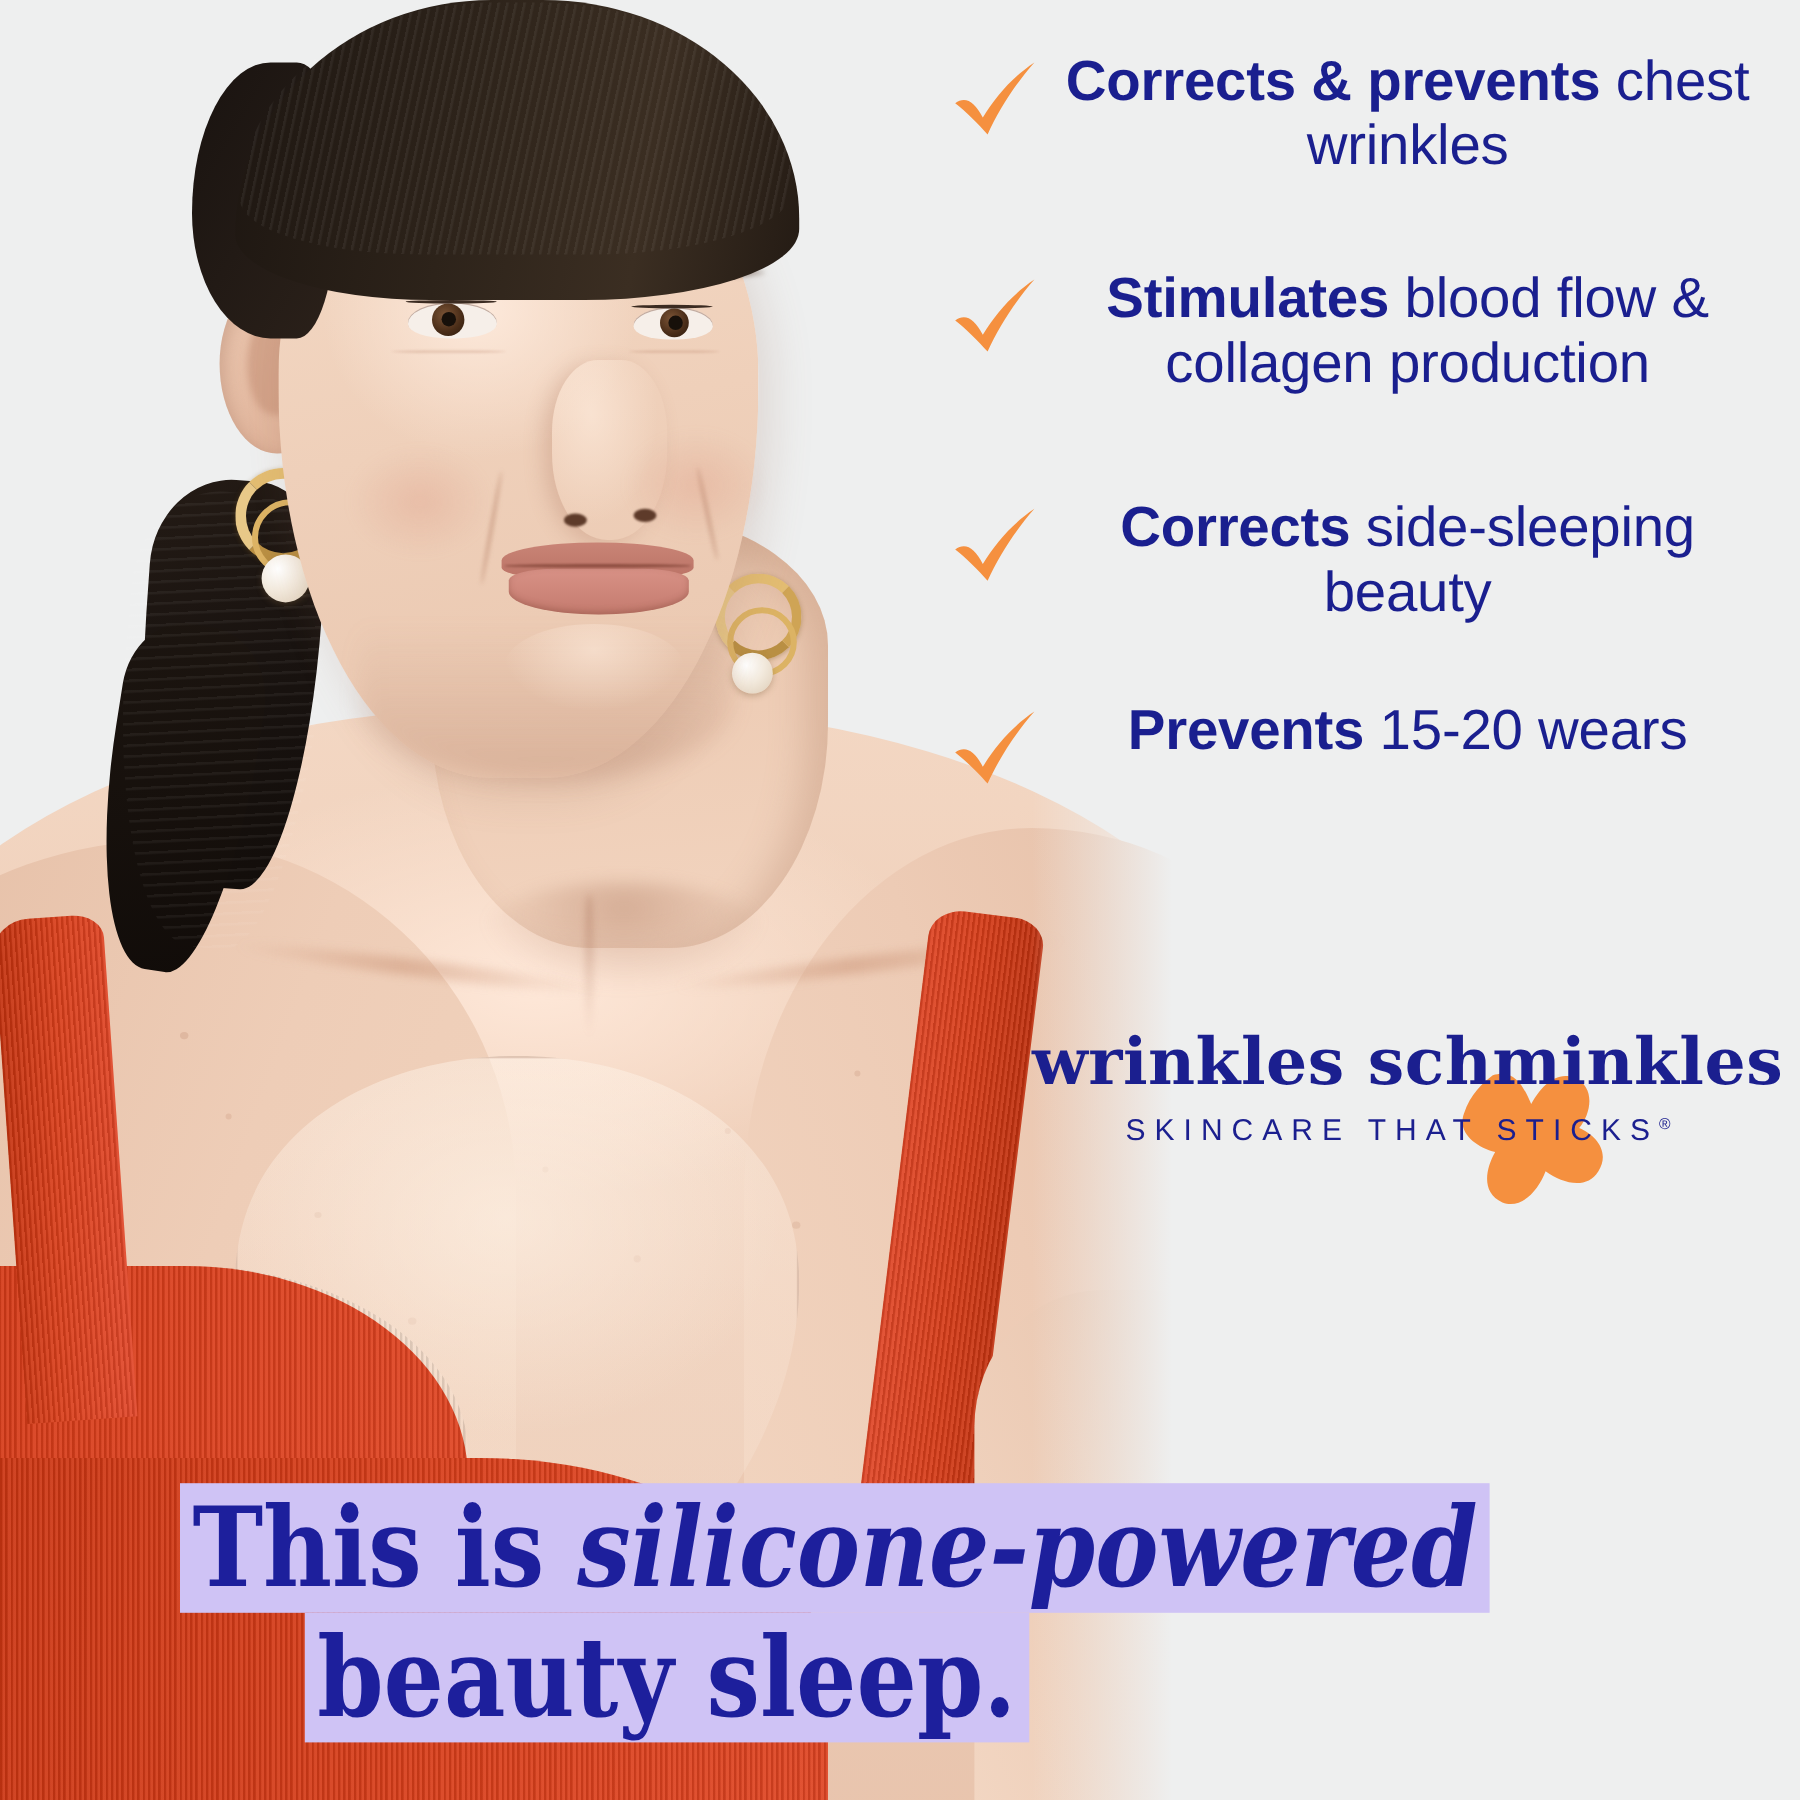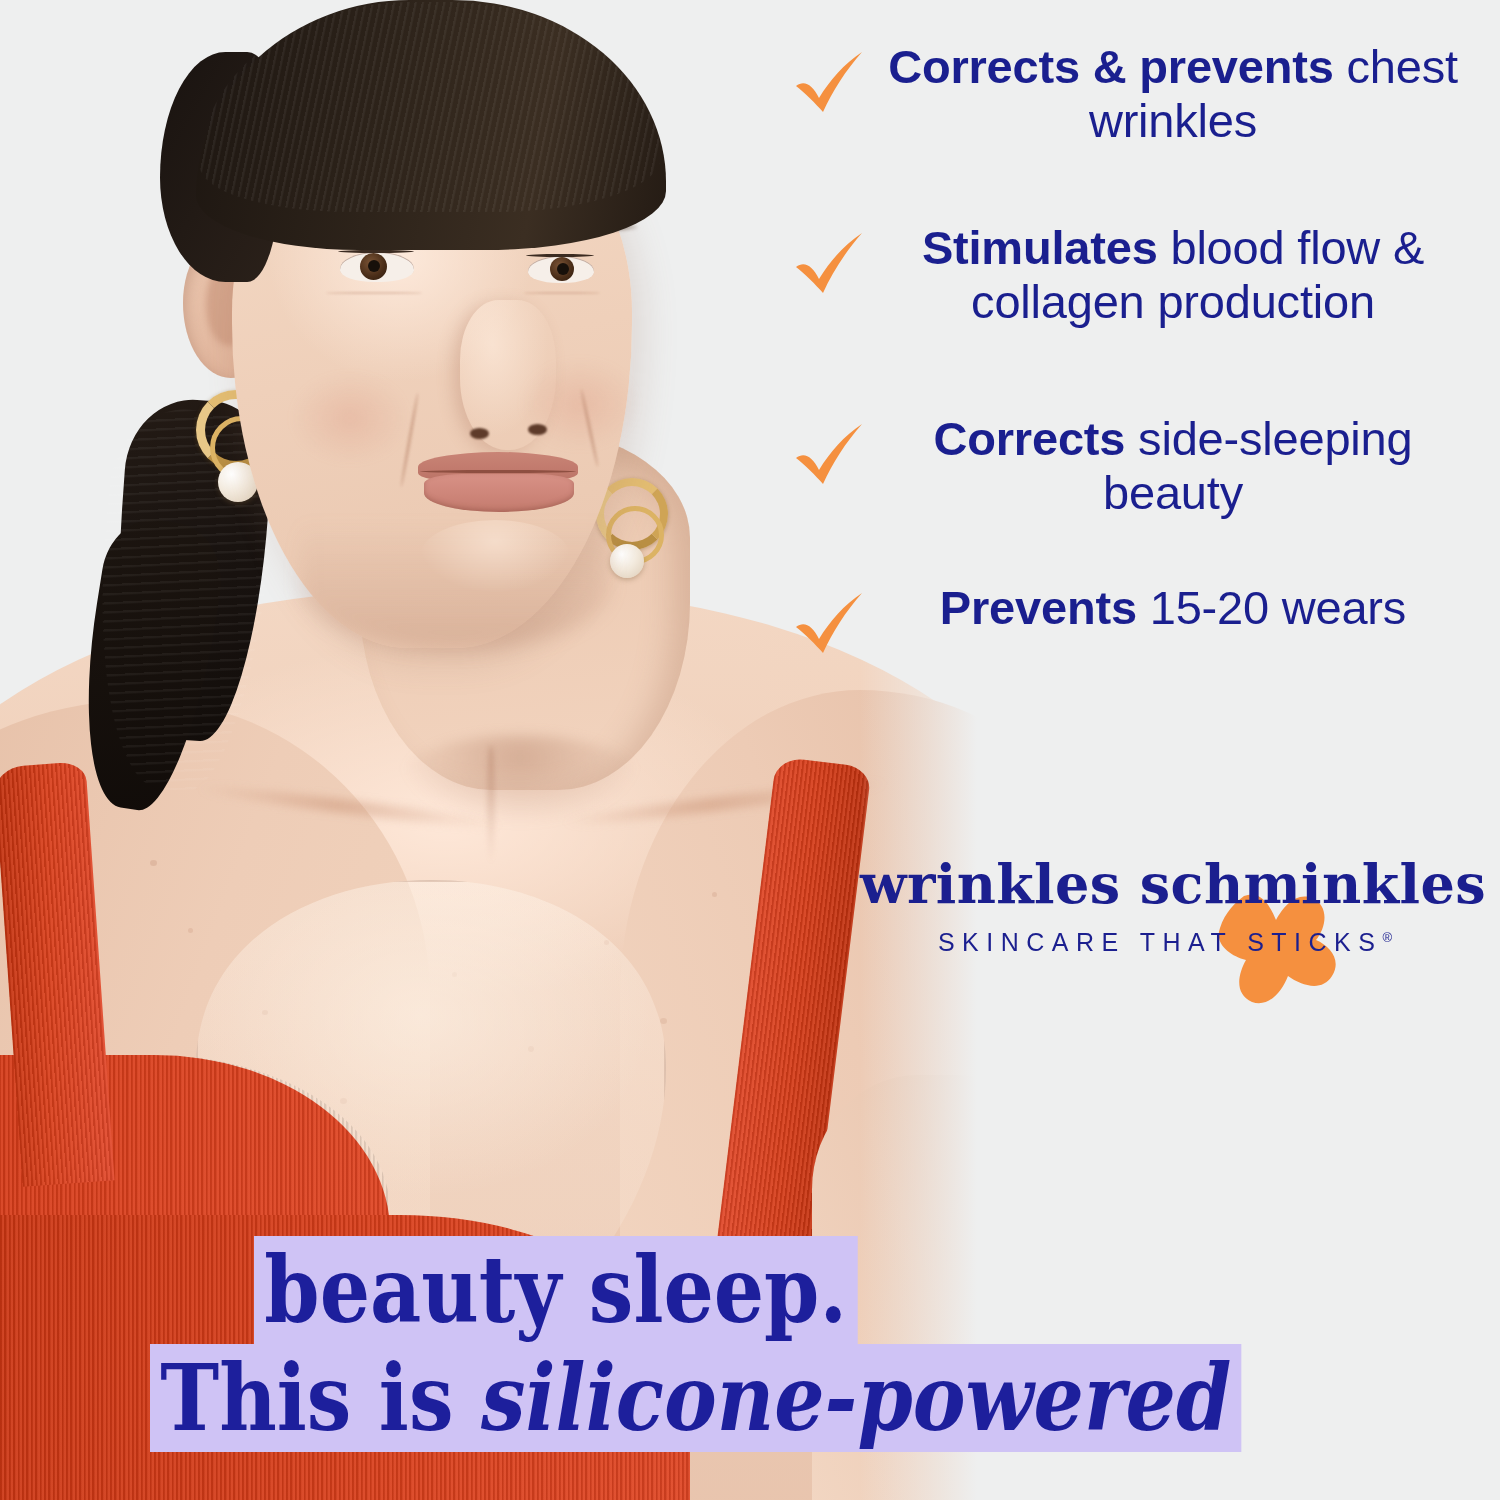--- a/index.html
+++ b/index.html
@@ -710,20 +710,20 @@
       <svg width="128" height="118" viewBox="0 0 128 118" aria-hidden="true">
         <path d="M30 6 C 48 0, 56 16, 62 30 C 70 16, 82 2, 98 8 C 116 16, 112 38, 102 50 C 116 56, 128 70, 118 86 C 108 102, 88 96, 74 86 C 68 102, 54 118, 38 112 C 20 104, 24 84, 32 70 C 16 66, 0 54, 6 38 C 11 22, 22 12, 30 6 Z" fill="#f5903f"></path>
       </svg>
     </div>
     <div class="logo-word">wrinkles schminkles</div>
     <div class="logo-tag"><span>SKINCARE THAT STICKS</span><sup>®</sup></div>
   </div>
 
   <div class="headline">
     <div class="hl-row">
+      <span class="hl-line hl-1"><span>This is </span><i>silicone-powered</i></span>
+    </div>
+    <div class="hl-row">
       <span class="hl-line hl-2">beauty sleep.</span>
     </div>
-    <div class="hl-row">
-      <span class="hl-line hl-1"><span>This is </span><i>silicone-powered</i></span>
-    </div>
   </div>
 
 </div>
 
 </body></html>

